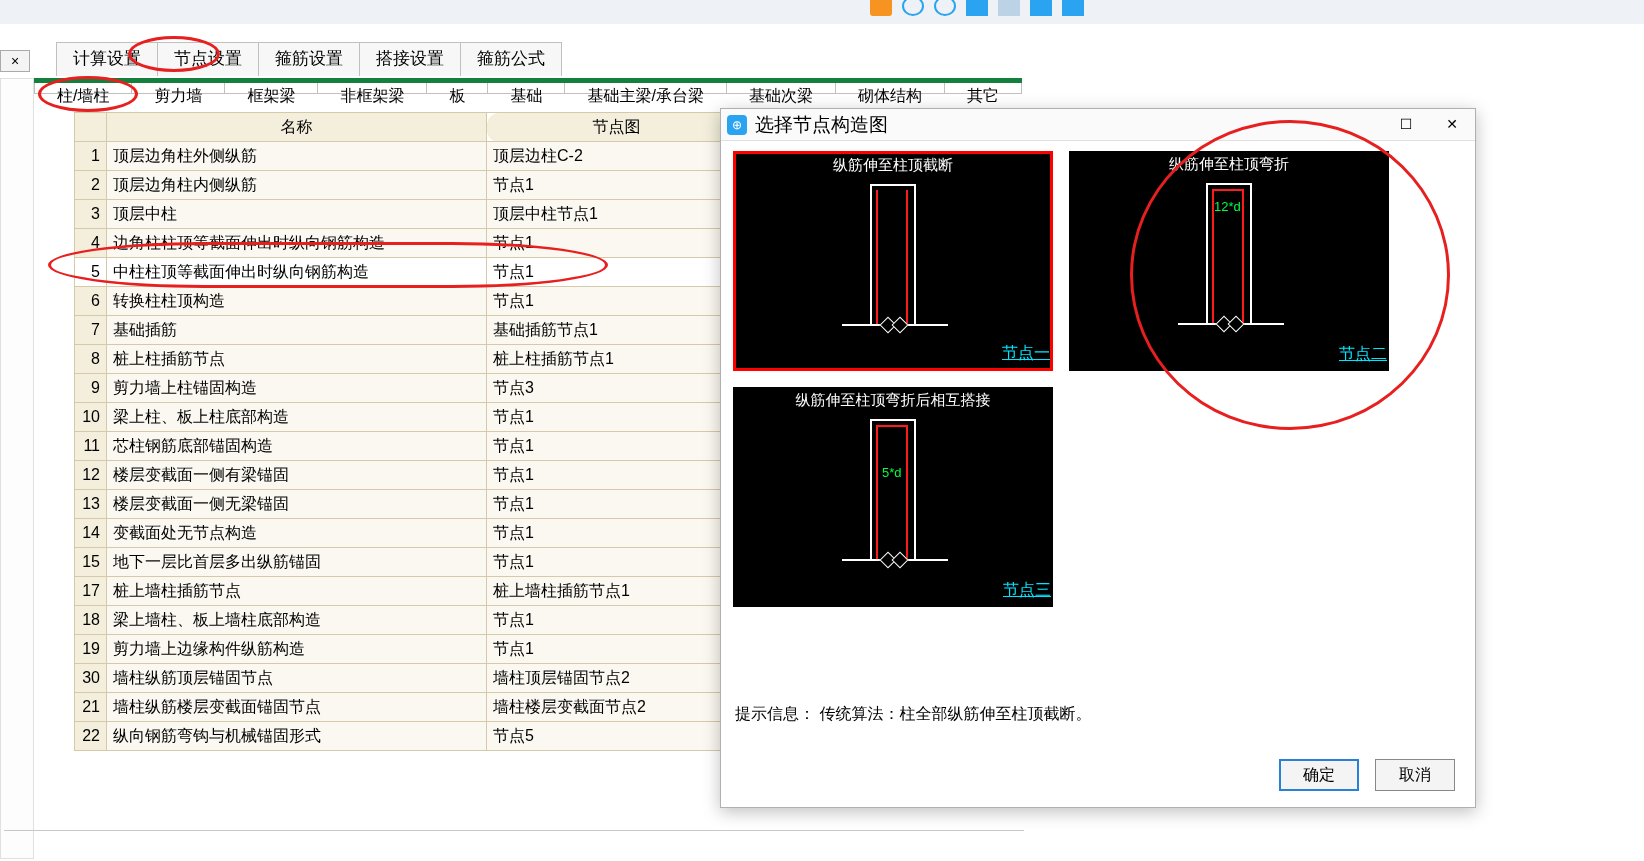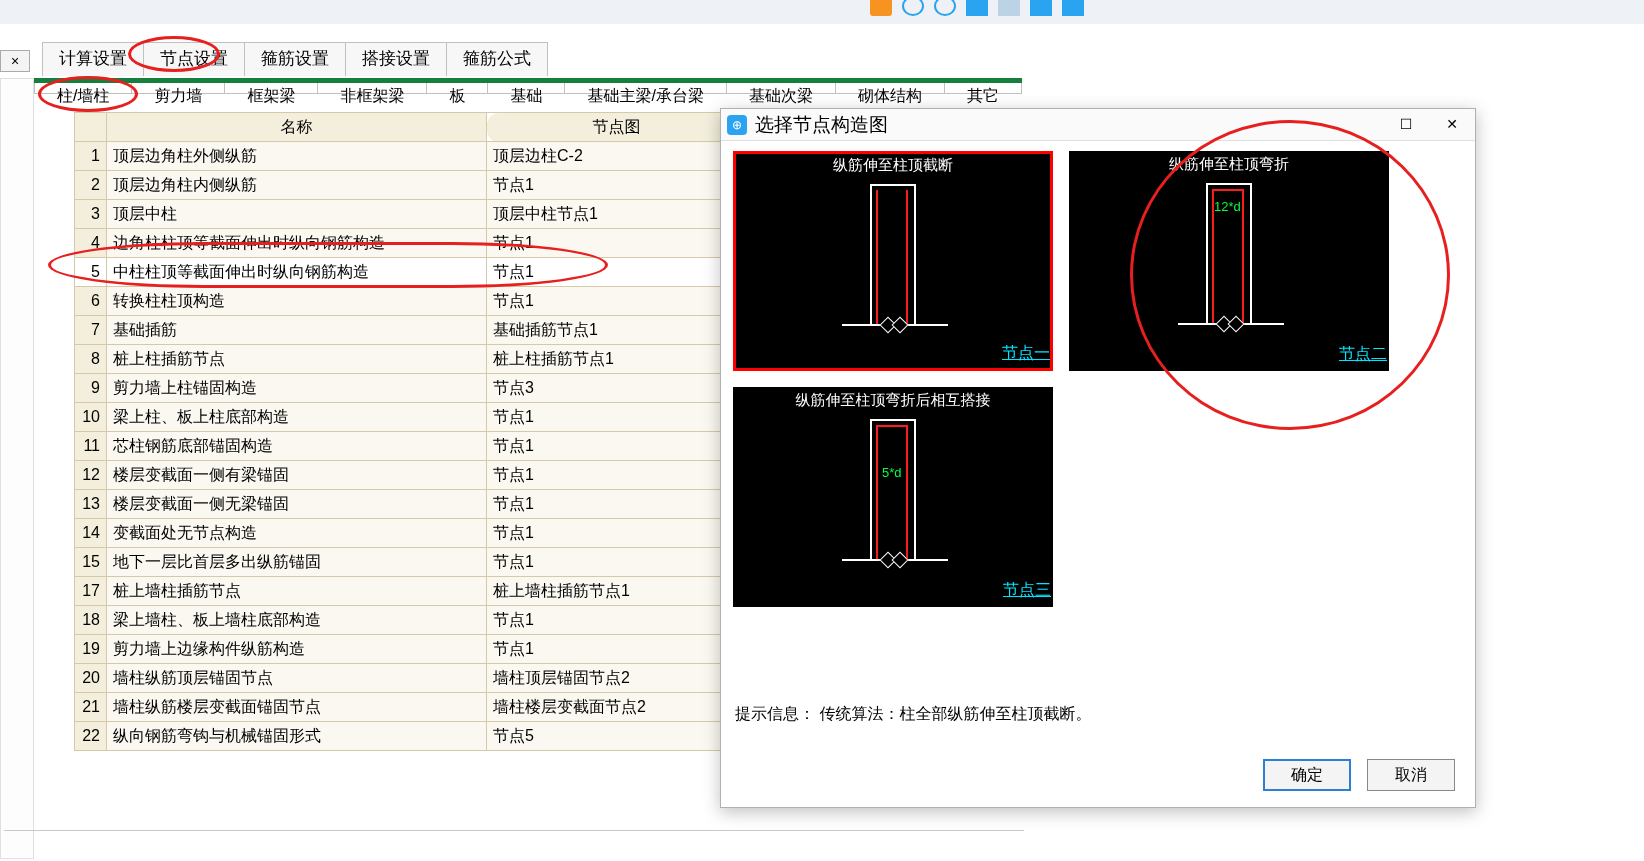--- a/index.html
+++ b/index.html
@@ -31,21 +31,21 @@
     width: 22px; height: 20px;
     display: inline-block;
   }
 
   
   .tabs-row {
     position: absolute;
     top: 46px; left: 0; right: 0; height: 30px;
     display: flex;
     align-items: flex-end;
-    padding-left: 4px;
+    padding-left: 18px;
   }
   .small-close {
     position: absolute;
     left: 0; top: 50px;
     width: 30px; height: 22px;
     border: 1px solid #aaa;
     background: #f4f4f4;
     text-align: center;
     font-size: 14px;
     line-height: 20px;
@@ -264,21 +264,21 @@
     position: absolute;
     left: 14px; bottom: 82px;
     font-size: 16px;
   }
   .dlg-footer {
     position: absolute;
     right: 20px; bottom: 16px;
     display: flex; gap: 16px;
   }
   .btn {
-    width: 88px; height: 32px;
+    width: 80px; height: 32px;
     border: 1px solid #888;
     background: #f4f4f4;
     font-size: 16px;
     cursor: pointer;
   }
   .btn.primary { border: 2px solid #2a7fd6; }
 
   
   .bottom-frame {
     position: absolute;
@@ -428,21 +428,21 @@
           <td class="rownum">18</td>
           <td>梁上墙柱、板上墙柱底部构造</td>
           <td>节点1</td>
         </tr>
         <tr>
           <td class="rownum">19</td>
           <td>剪力墙上边缘构件纵筋构造</td>
           <td>节点1</td>
         </tr>
         <tr>
-          <td class="rownum">20</td>
+          <td class="rownum">30</td>
           <td>墙柱纵筋顶层锚固节点</td>
           <td>墙柱顶层锚固节点2</td>
         </tr>
         <tr>
           <td class="rownum">21</td>
           <td>墙柱纵筋楼层变截面锚固节点</td>
           <td>墙柱楼层变截面节点2</td>
         </tr>
         <tr>
           <td class="rownum">22</td>

